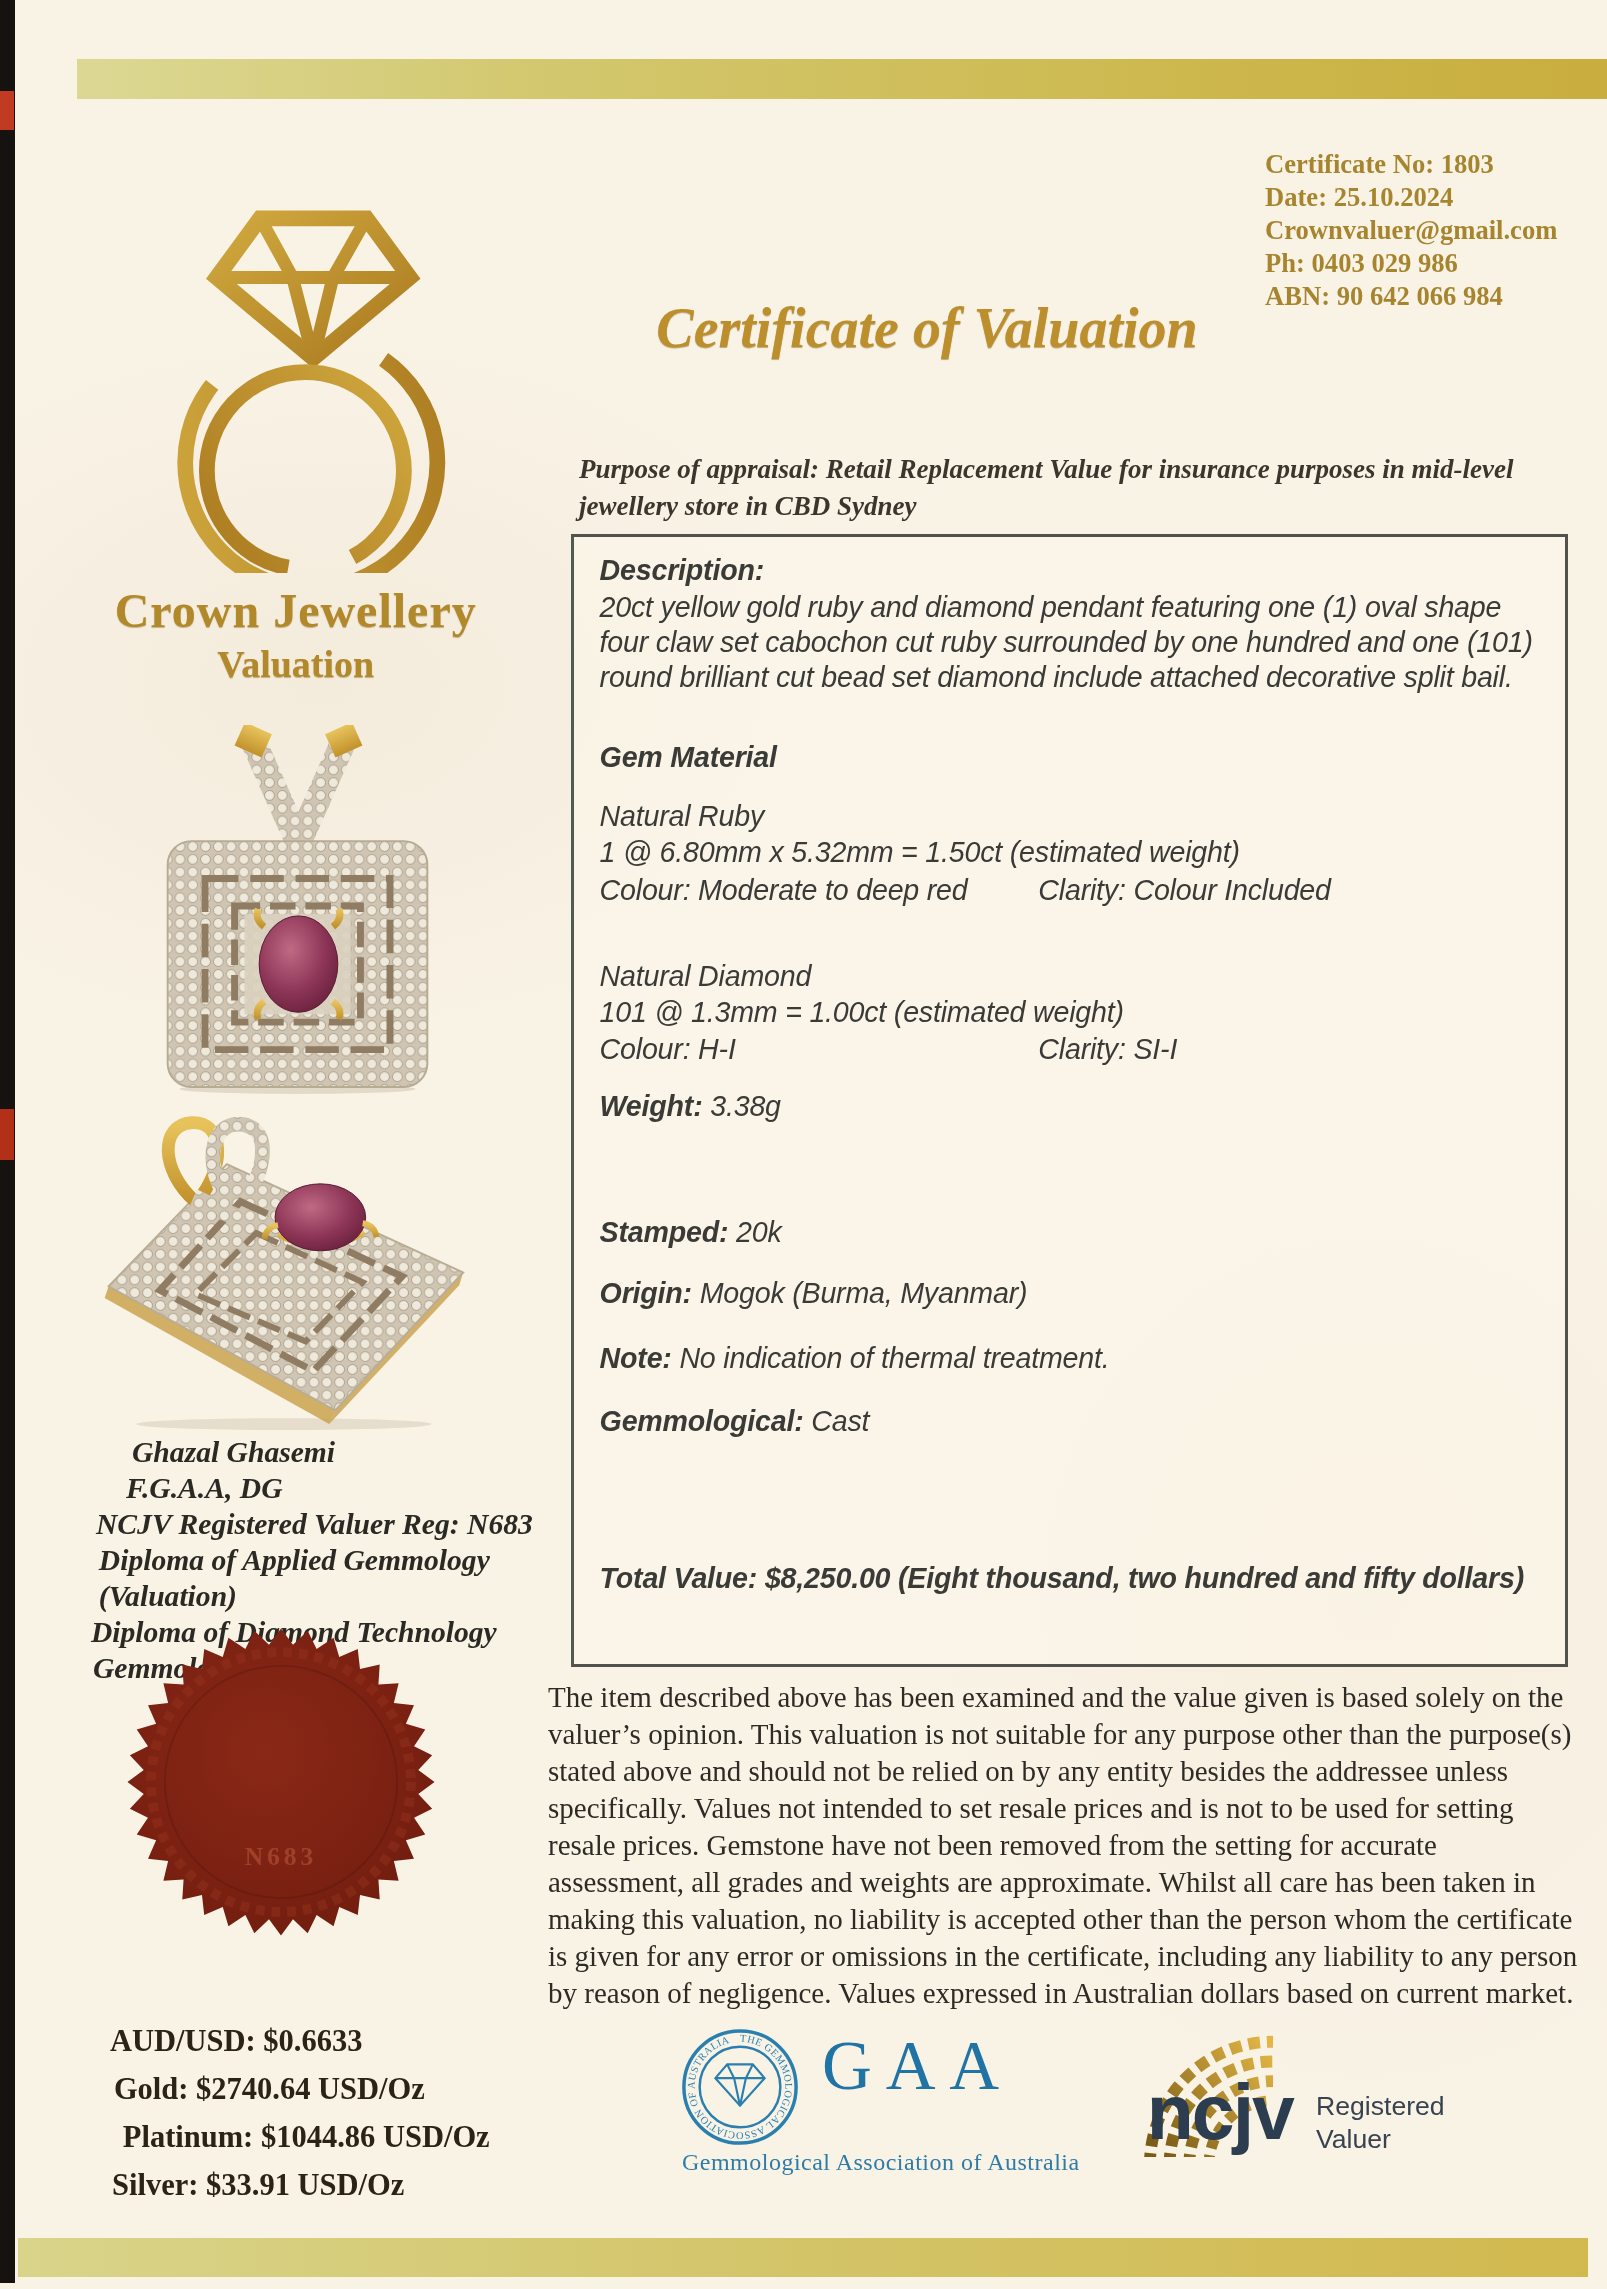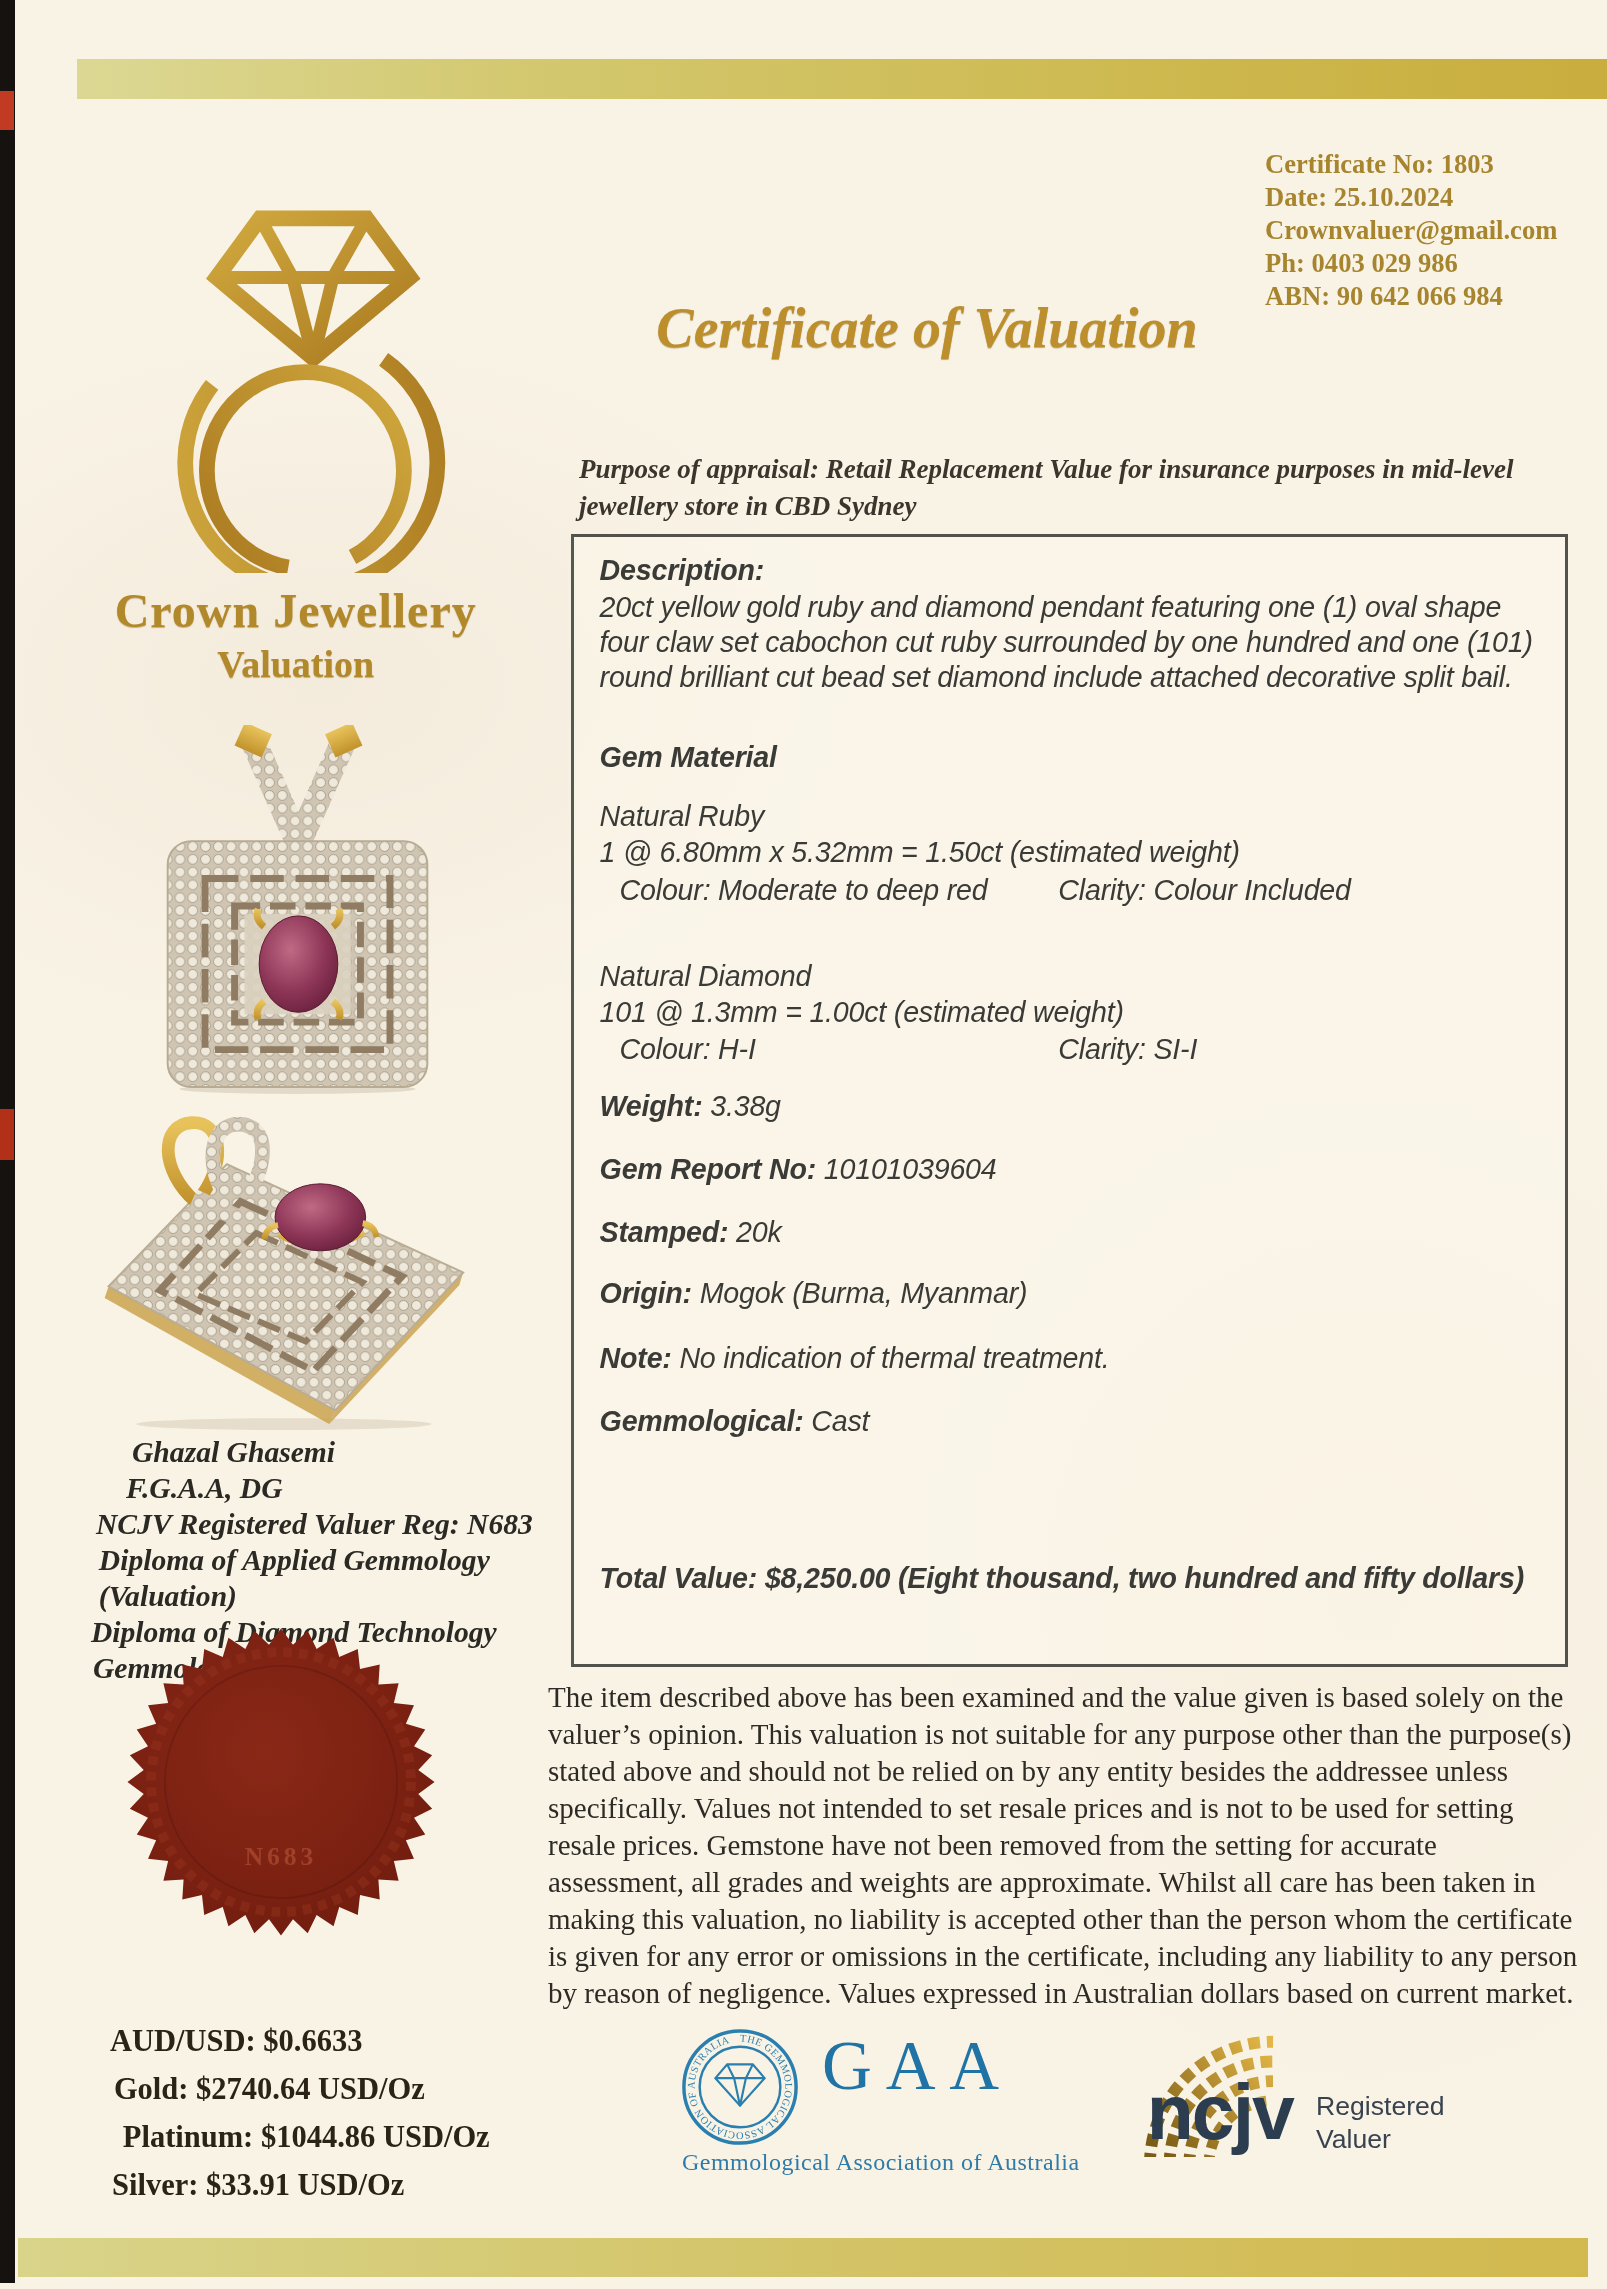--- a/index.html
+++ b/index.html
@@ -47,21 +47,21 @@
     text-shadow:0 1px 1px rgba(130,95,25,.5);}
   .purpose{left:579px;top:451px;width:1015px;font-size:27px;line-height:37px;
     font-weight:bold;font-style:italic;color:#3a362e;}
 
   .main-box{left:571px;top:534px;width:997px;height:1133px;box-sizing:border-box;
     border:3px solid #53514b;border-left-color:#4e5a52;background:rgba(252,248,237,.45);}
   .box-line{position:absolute;left:25.6px;width:952px;
     font-family:"Liberation Sans",sans-serif;font-size:28.6px;line-height:35px;
     color:#3a3a36;letter-spacing:-0.2px;font-style:italic;}
   .b{font-weight:bold;}
-  .col-left{display:inline-block;width:431px;margin-left:20px;}
+  .col-left{display:inline-block;width:431px;}
 
   .disclaimer{left:548px;top:1679px;width:1030px;font-size:29px;line-height:37px;
     color:#2e2b26;}
 
   
   .rates{left:110px;top:2017px;font-size:30.5px;line-height:48px;font-weight:bold;
     color:#2b2416;}
   .rates div:nth-child(2){margin-left:3.9px;}
   .rates div:nth-child(3){margin-left:12.8px;text-align:center;}
   .rates div:nth-child(4){margin-left:2px;}
@@ -214,24 +214,20 @@
     <div class="box-line" style="top:458px">101 @ 1.3mm = 1.00ct (estimated weight)</div>
     <div class="box-line" style="top:495px">
       <span class="col-left">Colour: H-I</span>
       <span>Clarity: SI-I</span>
     </div>
 
     <div class="box-line" style="top:552px">
       <span class="b">Weight:</span>
       <span>3.38g</span>
     </div>
-    <div class="box-line" style="top:615px">
-      <span class="b">Gem Report No:</span>
-      <span>10101039604</span>
-    </div>
     <div class="box-line" style="top:678px">
       <span class="b">Stamped:</span>
       <span>20k</span>
     </div>
     <div class="box-line" style="top:739px">
       <span class="b">Origin:</span>
       <span>Mogok (Burma, Myanmar)</span>
     </div>
     <div class="box-line" style="top:804px">
       <span class="b">Note:</span>

